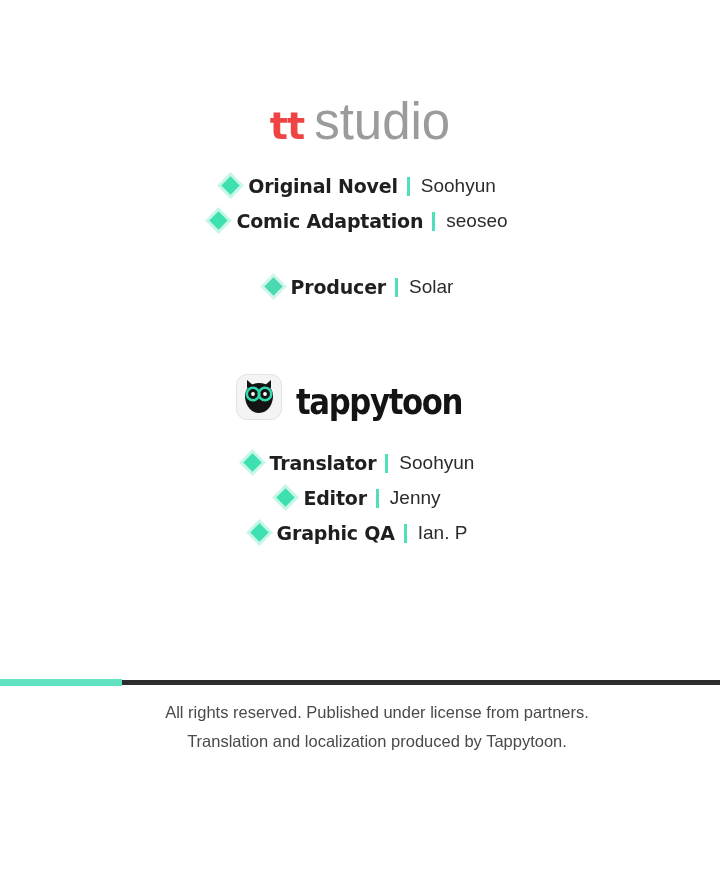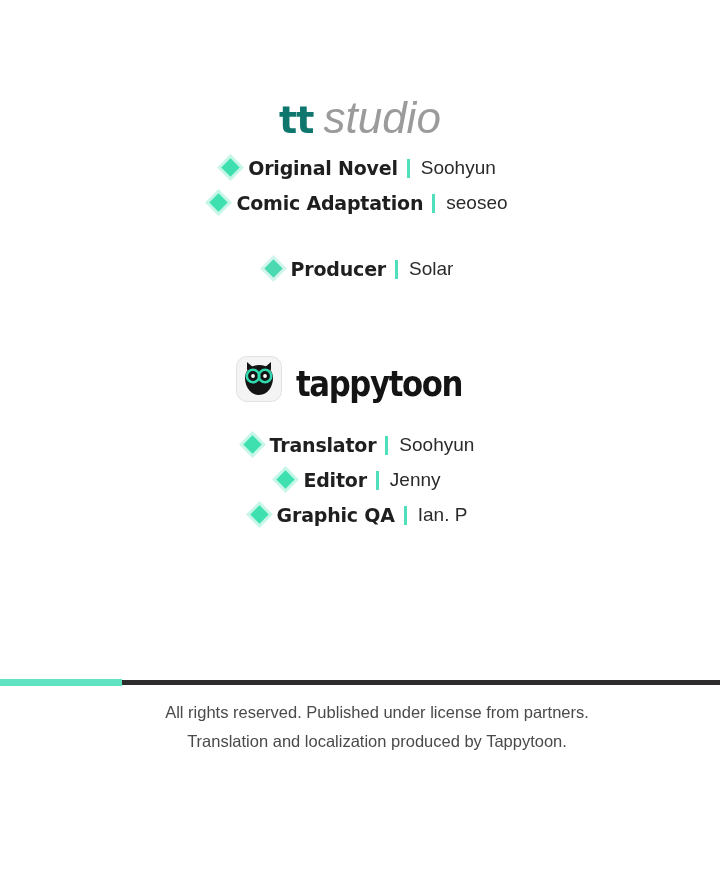--- a/index.html
+++ b/index.html
@@ -31,37 +31,36 @@
     font-size: 39px;
     line-height: 1;
     letter-spacing: 0.5px;
     white-space: nowrap;
     display: flex;
     align-items: baseline;
     justify-content: center;
   }
   .studio-title .tt {
     font-weight: 700;
-    color: #0f766e;
+    color: #ef4444;
     font-family: "DejaVu Sans", sans-serif;
     letter-spacing: -1px;
     font-size: 38px;
   }
   .studio-title .studio {
     font-weight: 400;
     color: #9b9b9b;
     margin-left: 10px;
-    font-size: 44px;
+    font-size: 51px;
     letter-spacing: 0px;
-    font-style: italic;
   }
 
   
   .credits {
-    margin-top: 10px;
+    margin-top: 21px;
     display: flex;
     flex-direction: column;
     align-items: center;
     width: 100%;
   }
   .credit-row {
     display: flex;
     align-items: center;
     justify-content: center;
     height: 35px;

